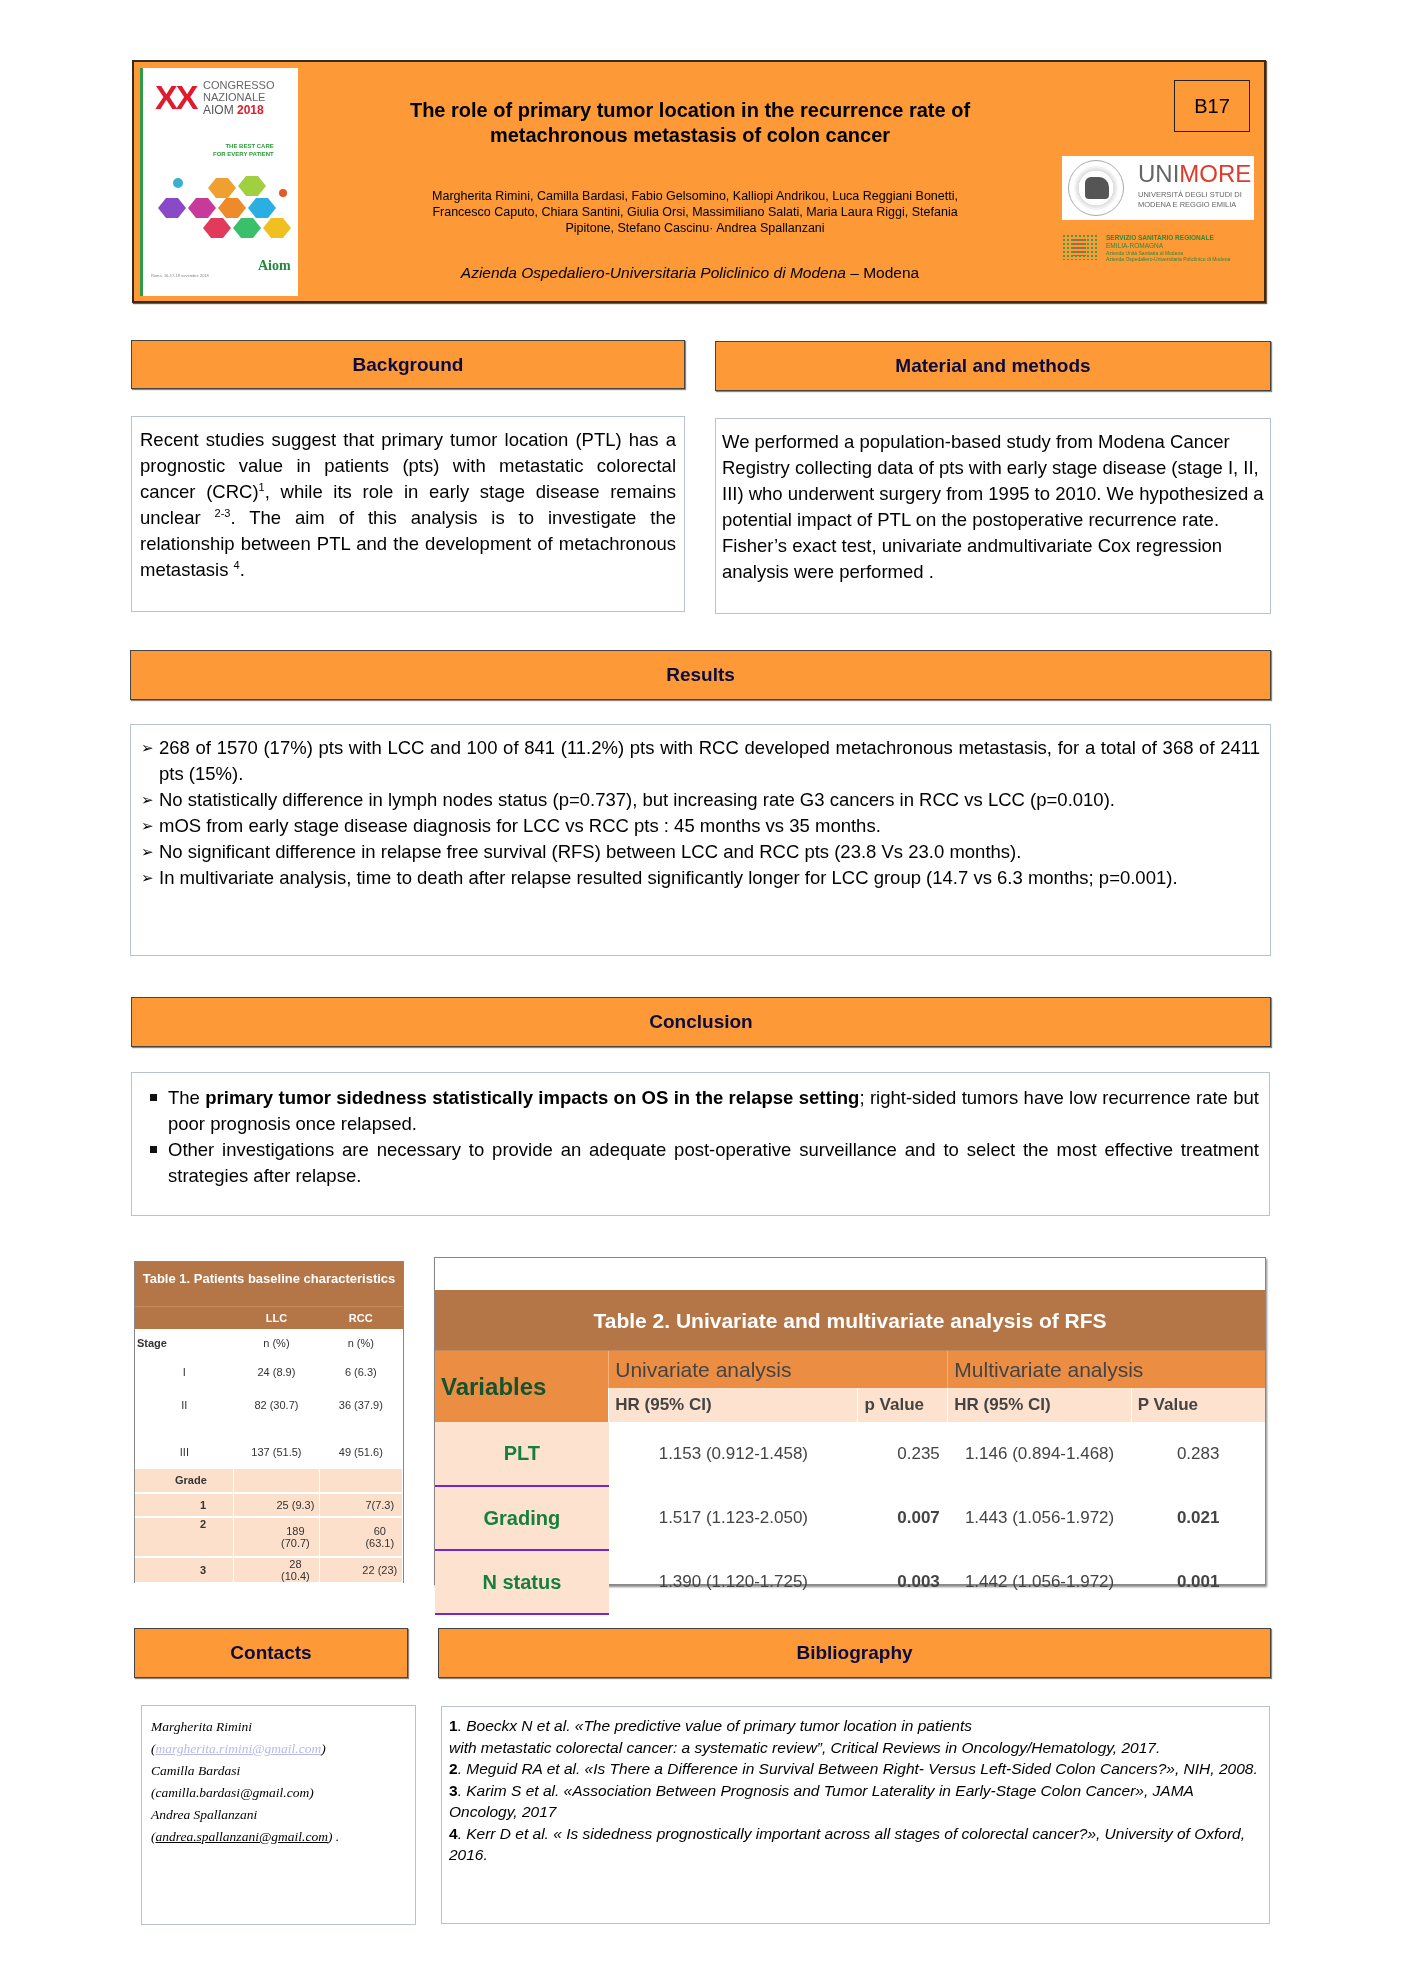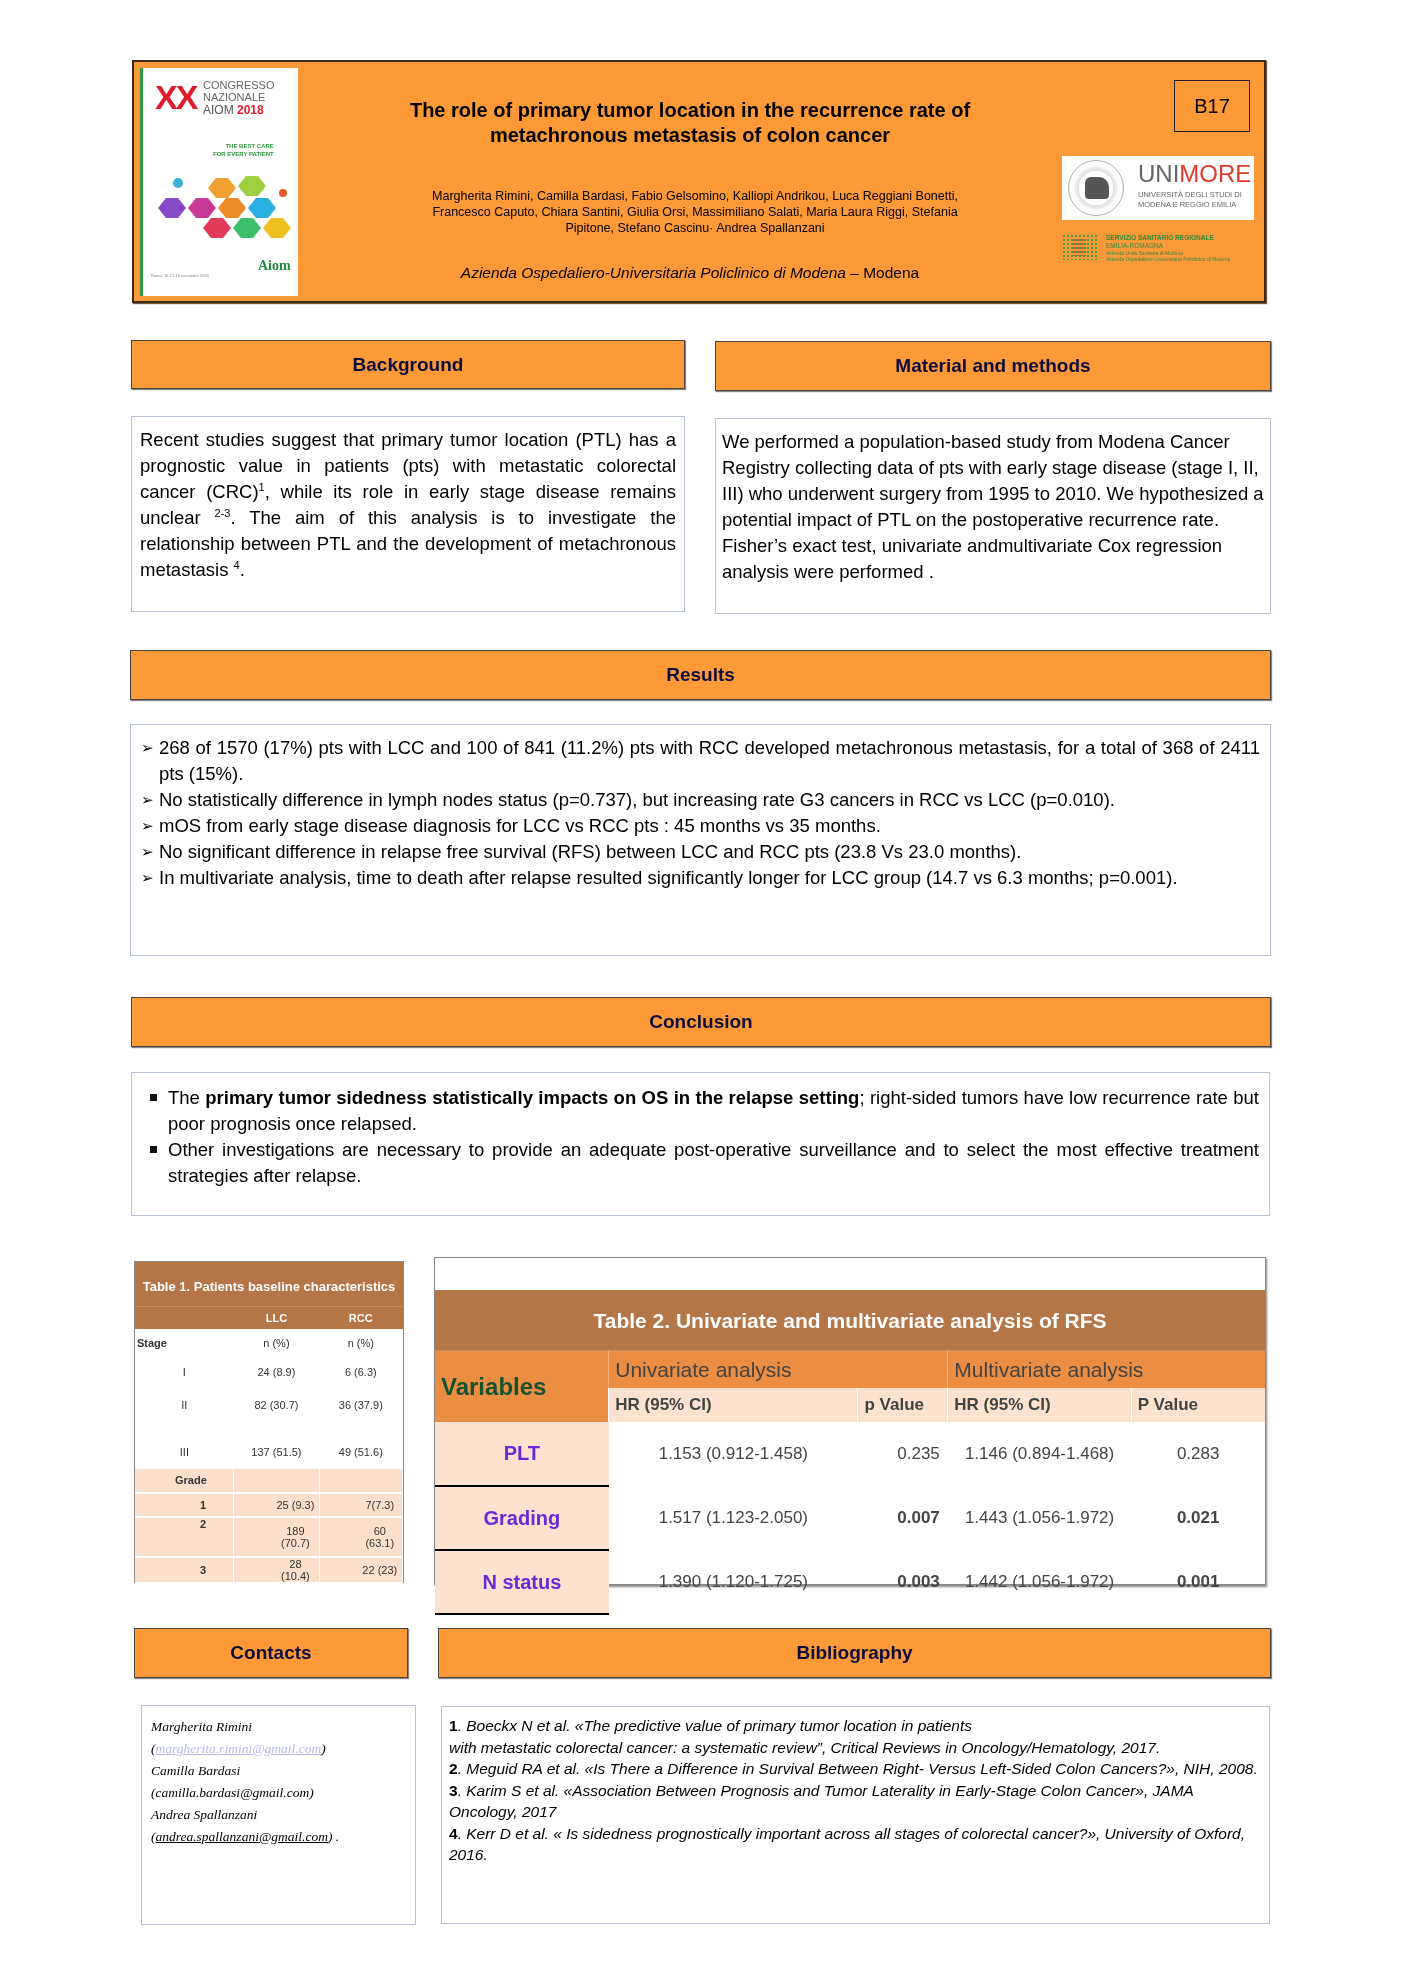--- a/index.html
+++ b/index.html
@@ -59,37 +59,37 @@
 
   #con-head { left: 131px; top: 997px; width: 1140px; height: 50px; }
   #con-box { left: 131px; top: 1072px; width: 1139px; height: 144px; padding: 12px 10px 0 10px; font-size: 18.5px; line-height: 26px; }
   .sq-list { list-style: none; }
   .sq-list li { position: relative; padding-left: 26px; text-align: justify; }
   .sq-list li .bul { position: absolute; left: 8px; top: 9px; width: 7px; height: 7px; background: #111; }
 
   
   #t1 { left: 134px; top: 1261px; width: 270px; height: 322px; border: 1px solid #888; background: #fff; font-size: 11px; color: #333; }
   #t1 table { width: 100%; border-collapse: collapse; }
-  #t1 .cap { background: #b47547; color: #fff; font-weight: bold; font-size: 13px; line-height: 18px; text-align: center; height: 44px; padding-top: 16px; }
+  #t1 .cap { background: #b47547; color: #fff; font-weight: bold; font-size: 13px; line-height: 18px; text-align: center; height: 44px; padding-top: 8px; }
   #t1 .colh td { background: #b47547; color: #fff; font-weight: bold; height: 22px; text-align: center; border-top: 1px solid #c58a5a; }
   #t1 td { padding: 0 2px; }
   #t1 .wrow td { background: #fff; text-align: center; }
   #t1 .prow td { background: #fde0cb; text-align: center; border-right: 1px solid #fff; border-bottom: 2px solid #fff; padding-left: 40px; }
   #t1 td.lbl { text-align: left; font-weight: bold; }
   #t1 td.sub { text-align: center; font-weight: bold; }
 
   
   #t2 { left: 434px; top: 1257px; width: 832px; height: 328px; border: 1px solid #888; box-shadow: 1px 2px 2px #888; background: #fff; color: #333; font-size: 17px; }
   #t2 .cap { height: 61px; background: #b47547; color: #fff; font-weight: bold; font-size: 21px; text-align: center; line-height: 61px; border-bottom: 1px solid #c58a5a; margin-top: 32px; }
   #t2 table { width: 100%; border-collapse: collapse; }
   #t2 .varh { background: #ec8d44; color: #14532d; font-weight: bold; font-size: 24px; width: 174px; padding-left: 6px; text-align: left; }
   #t2 .grph { background: #ec8d44; color: #444; font-size: 21px; height: 37px; text-align: left; padding-left: 6px; border-left: 1px solid #f6b27a; margin-top: 8px; }
   #t2 .colh td { background: #fde3cf; color: #444; font-weight: bold; font-size: 17px; height: 34px; text-align: left; padding-left: 6px; border-left: 1px solid #fff; }
   #t2 .drow td { height: 64px; text-align: center; font-size: 17px; color: #444; }
-  #t2 .drow td.var { background: #fde3cf; font-weight: bold; font-size: 20px; color: #6d28d9; border-bottom: 2px solid #000000; }
+  #t2 .drow td.var { background: #fde3cf; font-weight: bold; font-size: 20px; color: #15803d; border-bottom: 2px solid #6d28d9; }
   #t2 .drow td.pbold { font-weight: bold; }
 
   
   #ct-head { left: 134px; top: 1628px; width: 274px; height: 50px; }
   #bi-head { left: 438px; top: 1628px; width: 833px; height: 50px; }
   #ct-box { left: 141px; top: 1705px; width: 275px; height: 220px; padding: 10px 0 0 9px; font-size: 15px; line-height: 22px; font-style: italic; font-family: Liberation Serif, serif; font-size: 13.5px; }
   #ct-box .mail1 { color: #b8b8ec; text-decoration: underline; }
   #ct-box .mail3 { text-decoration: underline; }
   #bi-box { left: 441px; top: 1706px; width: 829px; height: 218px; padding: 8px 8px 0 7px; font-size: 15.5px; line-height: 21.5px; font-style: italic; }
   #bi-box b { font-style: normal; font-weight: bold; }

